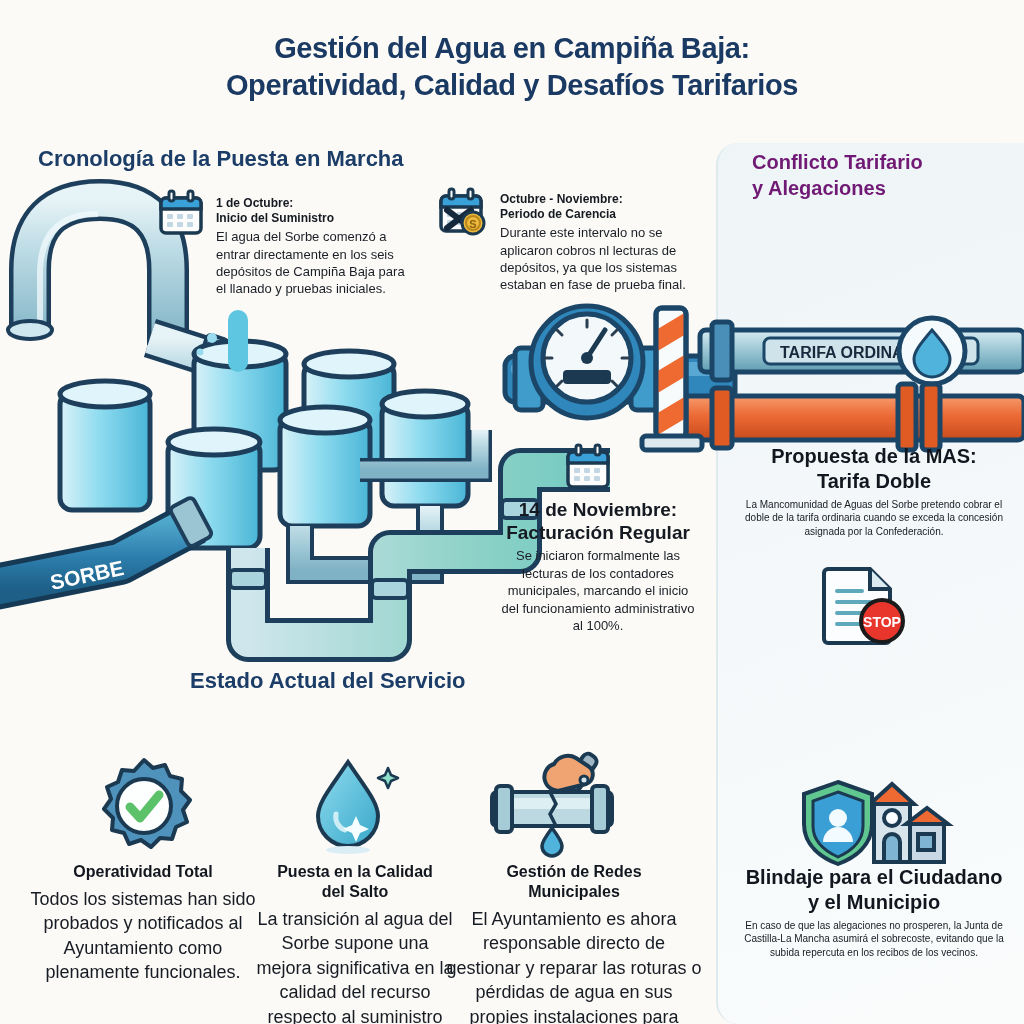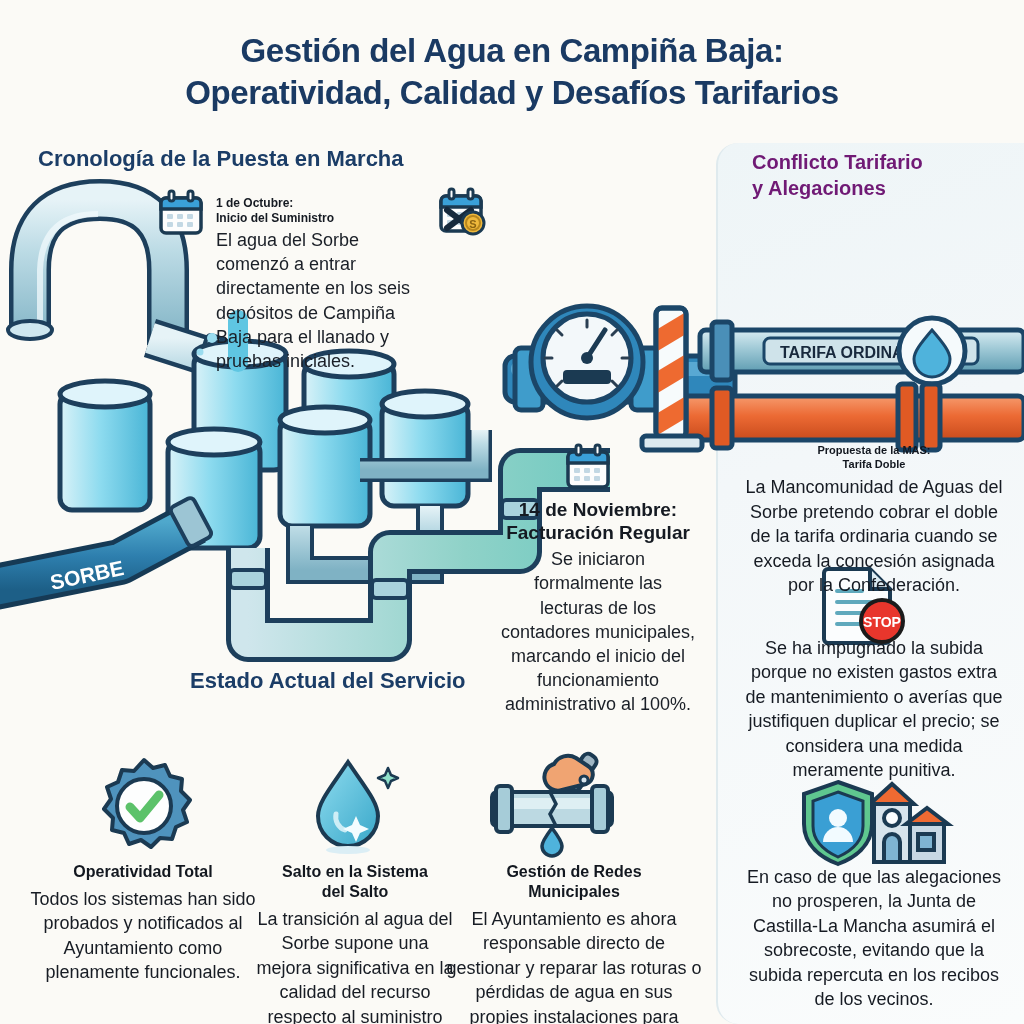--- a/index.html
+++ b/index.html
@@ -16,21 +16,21 @@
   }
 
   
   .title-block {
     position: absolute;
     top: 30px; left: 0; width: 1024px;
     text-align: center;
     z-index: 30;
   }
   .title-line {
-    font-size: 33px;
+    font-size: 29px;
     font-weight: bold;
     color: #1a3a63;
     letter-spacing: -0.4px;
     line-height: 1.28;
   }
 
   
   .section-heading {
     position: absolute;
     font-size: 22px;
@@ -62,21 +62,21 @@
     z-index: 26;
   }
 
   
   .tl-item { position: absolute; z-index: 25; }
   .tl-item .tl-head {
     font-size: 12px; font-weight: bold; color: #151a22;
     line-height: 1.22; margin-bottom: 3px;
   }
   .tl-item .tl-body {
-    font-size: 18px; color: #1a1f27; line-height: 1.34;
+    font-size: 13px; color: #1a1f27; line-height: 1.34;
   }
   #tl1 { top: 196px; left: 216px; width: 196px; }
   #tl2 { top: 192px; left: 500px; width: 192px; }
   #tl3 { top: 498px; left: 500px; width: 196px; text-align: center; }
   #tl3 .tl-head { font-size: 19px; }
 
   
   .cal {
     position: absolute; width: 46px; height: 46px;
     z-index: 26;
@@ -85,25 +85,25 @@
   #cal2 { top: 188px; left: 438px; }
   #cal3 { top: 444px; left: 565px; }
 
   
   .rp-block {
     position: absolute;
     left: 740px; width: 268px;
     text-align: center; z-index: 26;
   }
   .rp-block .rp-head {
-    font-size: 11px; font-weight: bold; color: #12171f;
+    font-size: 20px; font-weight: bold; color: #12171f;
     line-height: 1.24; margin-bottom: 4px;
   }
   .rp-block .rp-body {
-    font-size: 18px; color: #161b23; line-height: 1.36;
+    font-size: 10px; color: #161b23; line-height: 1.36;
   }
   #rp1 { top: 444px; }
   #rp2 { top: 636px; }
   #rp3 { top: 865px; }
 
   
   .feat {
     position: absolute; top: 862px;
     text-align: center; z-index: 25;
   }
@@ -355,20 +355,27 @@
   </svg>
 
   <div class="tl-item" id="tl1">
     <div class="tl-head">
       <div>1 de Octubre:</div>
       <div>Inicio del Suministro</div>
     </div>
     <div class="tl-body">El agua del Sorbe comenzó a entrar directamente en los seis depósitos de Campiña Baja para el llanado y pruebas iniciales.</div>
   </div>
 
+  <div class="tl-item" id="tl2">
+    <div class="tl-head">
+      <div>Octubre - Noviembre:</div>
+      <div>Periodo de Carencia</div>
+    </div>
+    <div class="tl-body">Durante este intervalo no se aplicaron cobros nl lecturas de depósitos, ya que los sistemas estaban en fase de prueba final.</div>
+  </div>
 
   <div class="tl-item" id="tl3">
     <div class="tl-head">
       <div>14 de Noviembre:</div>
       <div>Facturación Regular</div>
     </div>
     <div class="tl-body">Se iniciaron formalmente las lecturas de los contadores municipales, marcando el inicio del funcionamiento administrativo al 100%.</div>
   </div>
 
   <svg class="art" style="top:565px; left:820px; z-index:26;" width="86" height="78" viewBox="0 0 86 78">
@@ -406,24 +413,27 @@
 
   <div class="rp-block" id="rp1">
     <div class="rp-head">
       <div>Propuesta de la MAS:</div>
       <div>Tarifa Doble</div>
     </div>
     <div class="rp-body">La Mancomunidad de Aguas del Sorbe pretendo cobrar el doble de la tarifa ordinaria cuando se exceda la concesión asignada por la Confederación.</div>
   </div>
 
   <div class="rp-block" id="rp2">
-    <div class="rp-body">Se ha impugnado la subida porque no existen gastos extra de mantenimiento o averías que justifiquen duplicar el precio; se considera una medida meramente punitiva.</div>
   </div>
 
   <div class="rp-block" id="rp3">
+    <div class="rp-head">
+      <div>Blindaje para el Ciudadano</div>
+      <div>y el Municipio</div>
+    </div>
     <div class="rp-body">En caso de que las alegaciones no prosperen, la Junta de Castilla-La Mancha asumirá el sobrecoste, evitando que la subida repercuta en los recibos de los vecinos.</div>
   </div>
 
   <svg class="feat-icon" id="fi1" width="96" height="96" viewBox="0 0 96 96">
     <path d="M48 2 l9 8 12-3 5 11 12 3 -1 12 9 9 -7 10 4 12 -11 5 -4 12 -12 -1 -9 9 -10 -7 -12 4 -5 -11 -12 -3 1 -12 -9 -9 7 -10 -4 -12 11 -5 4 -12 12 1z" fill="#4f93bd" stroke="#1b3a52" stroke-width="4" stroke-linejoin="round"></path>
     <circle cx="48" cy="48" r="27" fill="#fdfefe" stroke="#1b3a52" stroke-width="4"></circle>
     <path d="M34 49 L44 60 L63 37" fill="none" stroke="#5cc26a" stroke-width="9" stroke-linecap="round" stroke-linejoin="round"></path>
   </svg>
 
   <svg class="feat-icon" id="fi2" width="96" height="96" viewBox="0 0 96 96">
@@ -458,21 +468,21 @@
 
   <div class="feat" id="f1">
     <div class="f-head">
       <div>Operatividad Total</div>
     </div>
     <div class="f-body">Todos los sistemas han sido probados y notificados al Ayuntamiento como plenamente funcionales.</div>
   </div>
 
   <div class="feat" id="f2">
     <div class="f-head">
-      <div>Salto en la Sistema</div>
+      <div>Puesta en la Calidad</div>
       <div>del Salto</div>
     </div>
     <div class="f-body">La transición al agua del Sorbe supone una mejora significativa en la calidad del recurso respecto al suministro anterior.</div>
   </div>
 
   <div class="feat" id="f3">
     <div class="f-head">
       <div>Gestión de Redes</div>
       <div>Municipales</div>
     </div>

